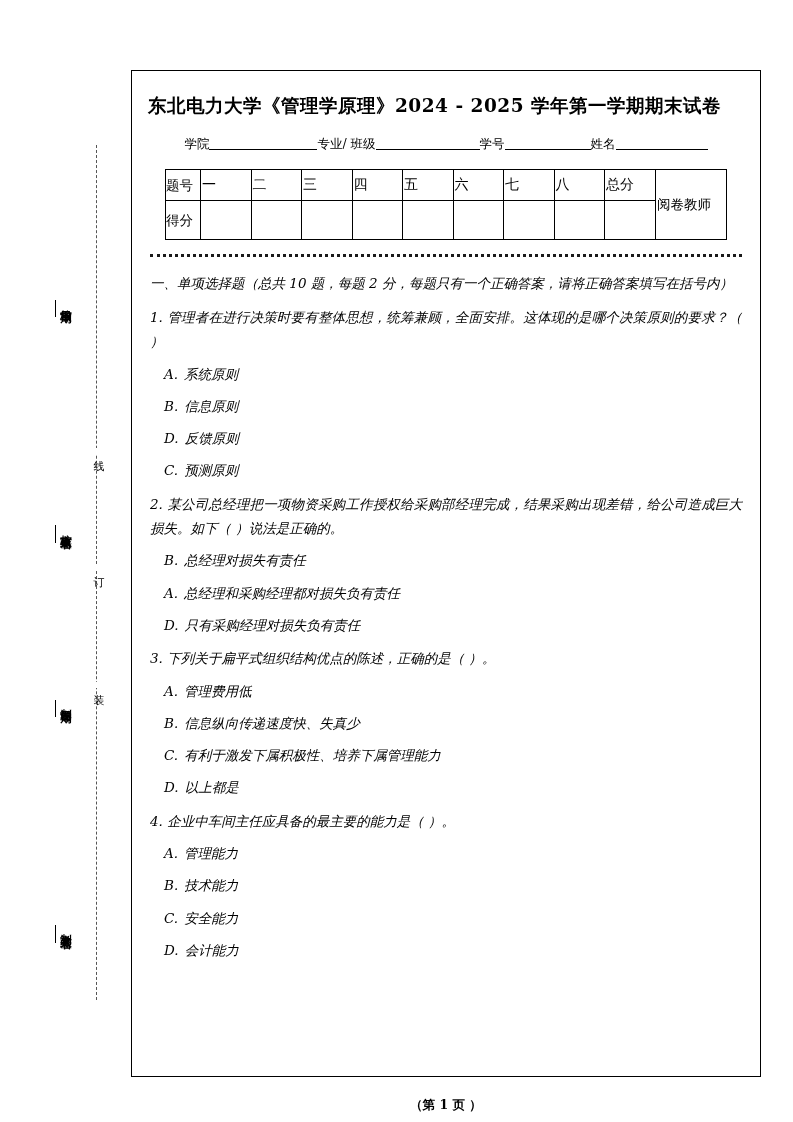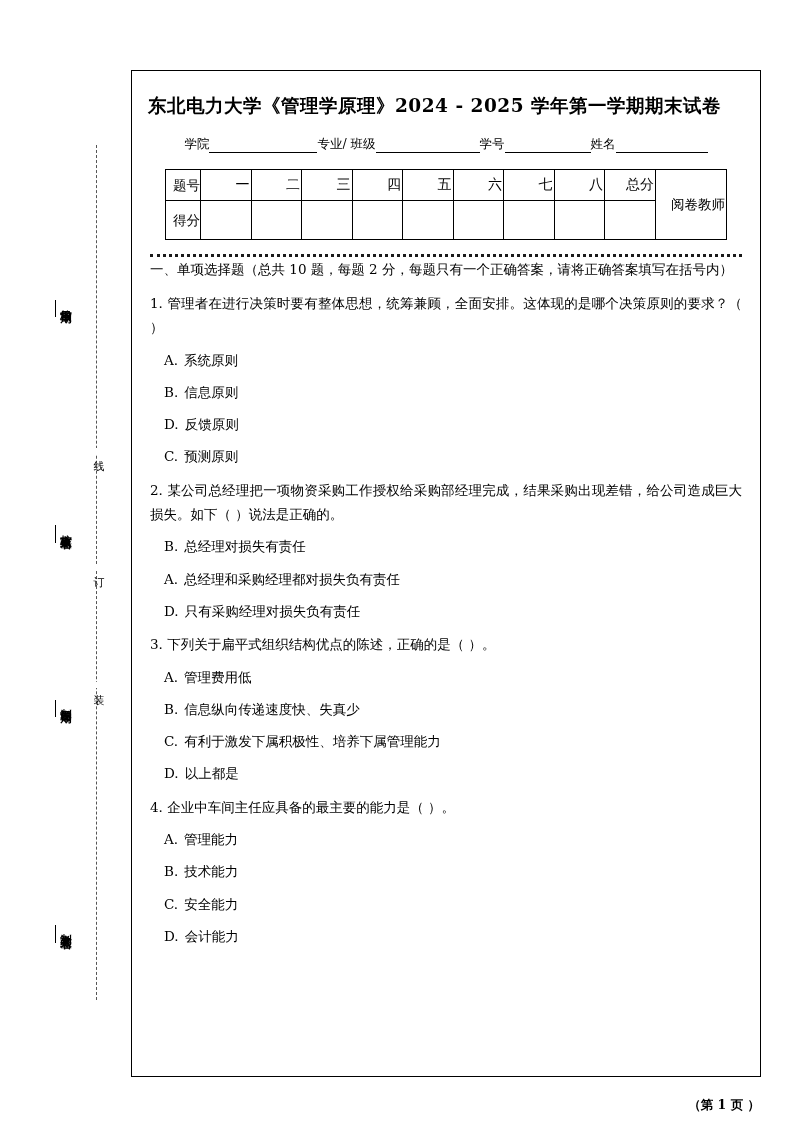--- a/index.html
+++ b/index.html
@@ -76,41 +76,41 @@
 
   
   .info-line {
     display: flex;
     align-items: flex-end;
     justify-content: center;
     margin-top: 18px;
     font-size: 12.5px;
     padding: 0 14px;
   }
-  .info-item { display: flex; align-items: flex-end; }
+  .info-item { display: flex; align-items: flex-start; }
   .info-label { white-space: nowrap; }
   .info-blank {
     border-bottom: 1px solid #000;
     height: 13px;
   }
   .b1 { width: 108px; }
   .b2 { width: 104px; }
   .b3 { width: 86px; }
   .b4 { width: 92px; }
 
   
   .score-table {
     border-collapse: collapse;
     margin: 16px auto 0 auto;
     width: 562px;
     table-layout: fixed;
   }
   .score-table td {
     border: 1px solid #000;
-    text-align: right;
+    text-align: left;
     font-size: 14px;
     height: 26px;
     font-family: "DejaVu Serif", "Liberation Serif", serif;
   }
   .score-table td.head-cell {
     width: 34px;
     line-height: 1.08;
     font-size: 13.5px;
     padding: 2px 0;
   }
@@ -123,21 +123,23 @@
   .score-table tr.blank-row td { height: 34px; }
 
   
   .dotted-sep {
     margin: 14px 2px 0 2px;
     border-top: 3px dotted #1a1a1a;
   }
 
   
   .qbody {
+    margin-top: 14px;
     padding: 0 2px;
+    font-style: italic;
   }
   .sec-head {
     font-size: 13.5px;
     line-height: 1.85;
     text-align: justify;
     margin-bottom: 4px;
   }
   .qtext {
     font-size: 13.5px;
     line-height: 1.8;
@@ -150,21 +152,21 @@
     margin-top: 8px;
     padding-left: 14px;
   }
   .opt .lab { margin-right: 6px; }
 
   .page-footer {
     position: absolute;
     left: 0;
     right: 0;
     bottom: -38px;
-    text-align: right;
+    text-align: center;
     font-size: 12.5px;
     font-weight: bold;
   }
 </style>
 </head>
 <body>
 
 <div class="left-margin">
   <div class="v-label underline" style="left:55px; top:300px;">审核日期：</div>
   <div class="v-label underline" style="left:55px; top:525px;">审核人签名：</div>

